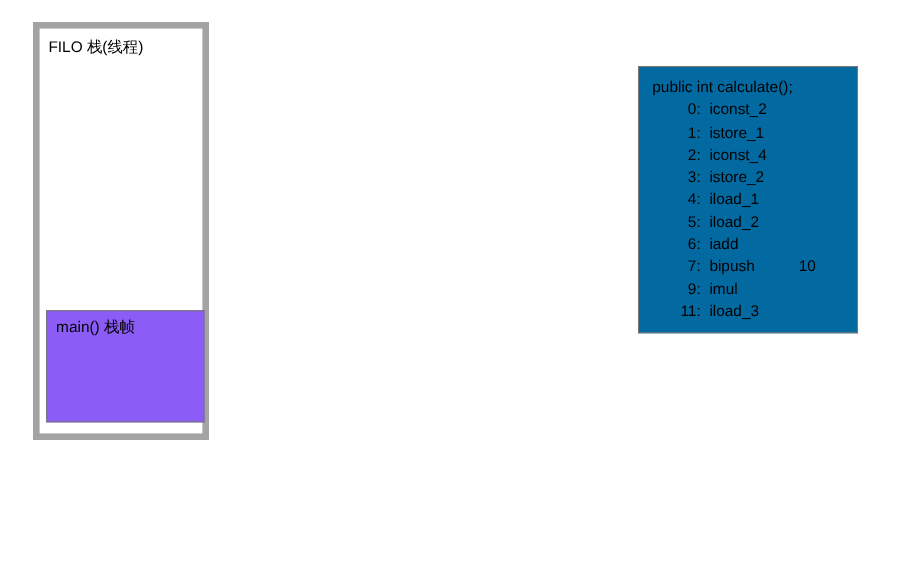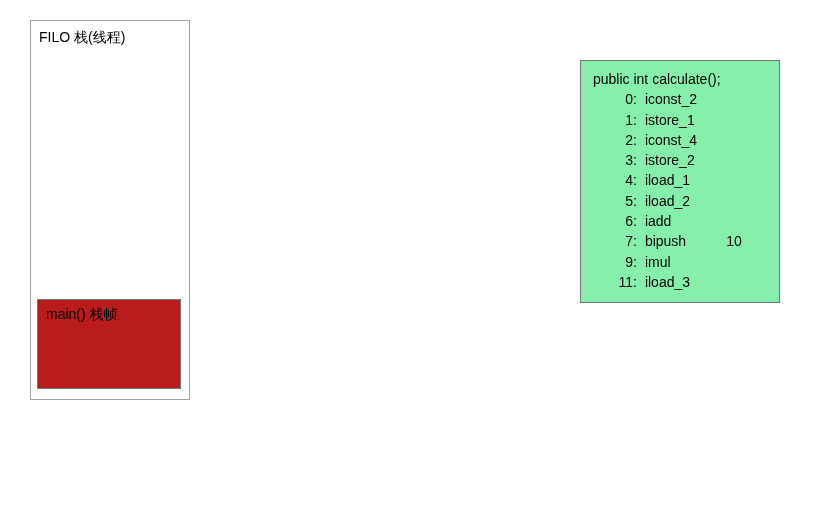--- a/index.html
+++ b/index.html
@@ -12,53 +12,53 @@
     font-size: 14px;
     color: #000;
     position: relative;
   }
   .stack-box {
     position: absolute;
     left: 30px;
     top: 20px;
     width: 160px;
     height: 380px;
-    border: 1px solid #a3a3a3;
+    border: 6px solid #a3a3a3;
     box-sizing: border-box;
     background: #fff;
     text-decoration: underline;
   }
   .stack-title {
     position: absolute;
     top: 8px;
     left: 8px;
   }
   .stack-frame {
     position: absolute;
     left: 6px;
     bottom: 10px;
     width: 144px;
-    height: 90px;
+    height: 102px;
     border: 1px solid #777;
     box-sizing: border-box;
-    background: #b91c1c;
+    background: #8b5cf6;
   }
   .frame-title {
     padding: 6px 8px;
   }
   .code-box {
     position: absolute;
     left: 580px;
     top: 60px;
     width: 200px;
     border: 1px solid #777;
     box-sizing: border-box;
     padding: 8px 10px 10px 12px;
     line-height: 1.45;
-    background: #86efac;
+    background: #0369a1;
   }
   .code-sig { white-space: nowrap; }
   .code-label { padding-left: 10px; }
   .inst-row {
     display: flex;
     padding-left: 22px;
     white-space: pre;
   }
   .inst-idx {
     display: inline-block;

